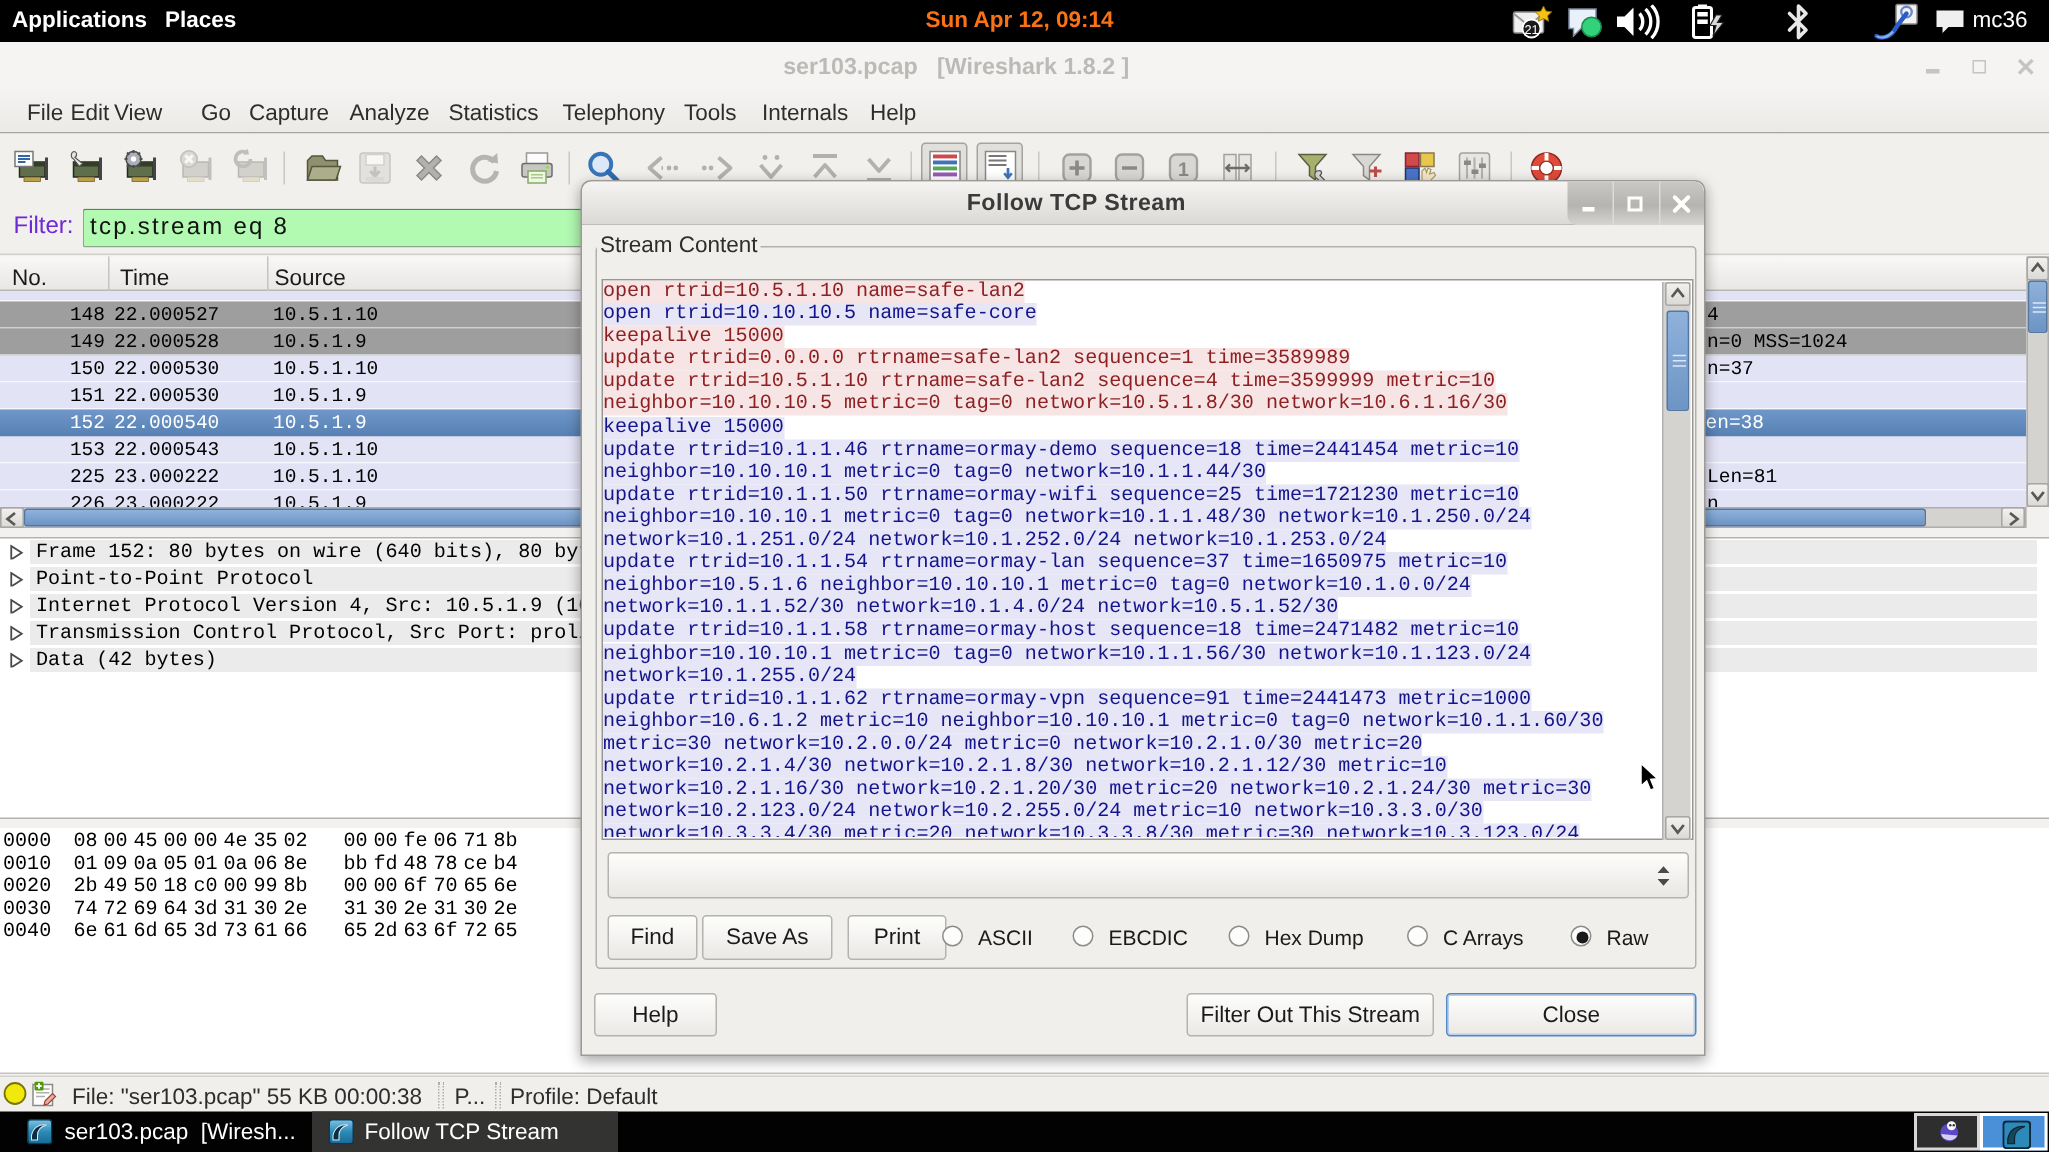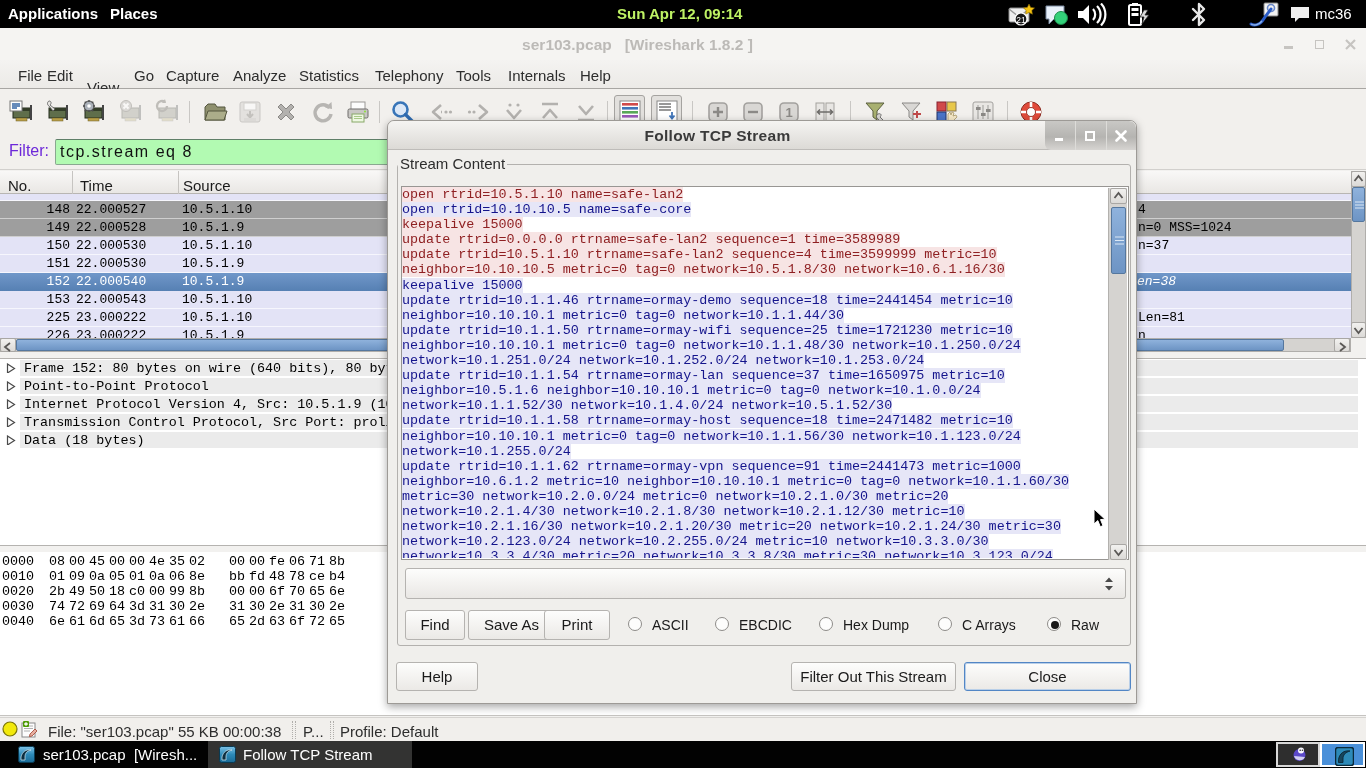--- a/index.html
+++ b/index.html
@@ -4,21 +4,21 @@
 <style>
 * { margin:0; padding:0; box-sizing:border-box; }
 html,body { width:1366px; height:768px; overflow:hidden; background:#f2f1ef;
   font-family:"Liberation Sans", sans-serif; }
 #screen { position:absolute; top:0; left:0; width:1366px; height:768px; }
 .abs { position:absolute; }
 
 
 #toppanel { position:absolute; top:0; left:0; width:1366px; height:28px; background:#000; color:#fff; }
 #toppanel .mitem { position:absolute; top:0; height:28px; line-height:28px; font-size:15px; font-weight:bold; }
-#clock { position:absolute; top:0; left:617px; width:140px; height:28px; line-height:28px; font-size:15px; font-weight:bold; color:#bef264; }
+#clock { position:absolute; top:0; left:617px; width:140px; height:28px; line-height:28px; font-size:15px; font-weight:bold; color:#f97316; }
 
 
 #titlebar { position:absolute; top:28px; left:0; width:1366px; height:32px; background:#f5f4f2; }
 #wintitle { position:absolute; top:36px; left:0; width:1275px; text-align:center; font-size:15.5px; font-weight:bold; color:#bcbab7; }
 #menubar { position:absolute; top:60px; left:0; width:1366px; height:29px;
   background:linear-gradient(#f4f3f1,#eceae7); border-bottom:1px solid #a8a6a3; }
 .menu { position:absolute; top:2px; height:28px; line-height:28px; font-size:15px; color:#2d2d2d; }
 #toolbar { position:absolute; top:89px; left:0; width:1366px; height:45px; background:#f2f0ed; }
 .tbi { position:absolute; top:10px; width:26px; height:26px; }
 .tbsep { position:absolute; top:12px; width:1px; height:22px; background:#c9c7c4; }
@@ -152,21 +152,21 @@
 <div id="wintitle">ser103.pcap&nbsp;&nbsp;&nbsp;[Wireshark 1.8.2 ]</div>
 
 <div class="abs" style="left:1284px; top:46px; width:9px; height:2.5px; background:#c6c4c1;"></div>
 <div class="abs" style="left:1315px; top:40px; width:9px; height:9px; border:1.8px solid #c6c4c1;"></div>
 <svg class="abs" style="left:1345px; top:39px;" width="11" height="11" viewBox="0 0 11 11">
       <path d="M1 1 L10 10 M10 1 L1 10" stroke="#c6c4c1" stroke-width="2.2"></path>
     </svg>
 <div id="menubar">
   <div class="menu" style="left:18px;">File</div>
   <div class="menu" style="left:47px;">Edit</div>
-  <div class="menu" style="left:87px;margin-top:12px;">View</div>
+  <div class="menu" style="left:76px;">View</div>
   <div class="menu" style="left:134px;">Go</div>
   <div class="menu" style="left:166px;">Capture</div>
   <div class="menu" style="left:233px;">Analyze</div>
   <div class="menu" style="left:299px;">Statistics</div>
   <div class="menu" style="left:375px;">Telephony</div>
   <div class="menu" style="left:456px;">Tools</div>
   <div class="menu" style="left:508px;">Internals</div>
   <div class="menu" style="left:580px;">Help</div>
 </div>
 <div id="toolbar">
@@ -374,21 +374,21 @@
       </div>
   <div class="prow l" style="top:61px;">
         <span class="no">151</span>
         <span class="tm">22.000530</span>
         <span class="src">10.5.1.9</span>
       </div>
   <div class="prow sel" style="top:79px;">
         <span class="no">152</span>
         <span class="tm">22.000540</span>
         <span class="src">10.5.1.9</span>
-        <span class="frag" style="left:1137px;font-style:italic;">en=38</span>
+        <span class="frag" style="left:1137px;">en=38</span>
       </div>
   <div class="prow l" style="top:97px;">
         <span class="no">153</span>
         <span class="tm">22.000543</span>
         <span class="src">10.5.1.10</span>
       </div>
   <div class="prow l" style="top:115px;">
         <span class="no">225</span>
         <span class="tm">23.000222</span>
         <span class="src">10.5.1.10</span>
@@ -446,21 +446,21 @@
   <svg class="dtri" style="top:58px;" width="10" height="11">
         <path d="M1.5 1 L8.5 5.5 L1.5 10 Z" fill="#fdfdfd" stroke="#4a4a4a" stroke-width="1.2"></path>
       </svg>
   <svg class="dtri" style="top:76px;" width="10" height="11">
         <path d="M1.5 1 L8.5 5.5 L1.5 10 Z" fill="#fdfdfd" stroke="#4a4a4a" stroke-width="1.2"></path>
       </svg>
   <div class="dtext" style="top:1px;">Frame 152: 80 bytes on wire (640 bits), 80 bytes captured (640 bits)</div>
   <div class="dtext" style="top:19px;">Point-to-Point Protocol</div>
   <div class="dtext" style="top:37px;">Internet Protocol Version 4, Src: 10.5.1.9 (10.5.1.9), Dst: 10.5.1.10 (10.5.1.10)</div>
   <div class="dtext" style="top:55px;">Transmission Control Protocol, Src Port: prolink (1678), Dst Port: 36283 (36283), Seq: 1</div>
-  <div class="dtext" style="top:73px;">Data (18 bytes)</div>
+  <div class="dtext" style="top:73px;">Data (42 bytes)</div>
 </div>
 
 <div id="hexpane">
   <div class="hrow" style="top:2px;"><span class="hoff">0000</span><span class="hb">08</span><span class="hb">00</span><span class="hb">45</span><span class="hb">00</span><span class="hb">00</span><span class="hb">4e</span><span class="hb">35</span><span class="hb">02</span><span class="hgap"></span><span class="hb">00</span><span class="hb">00</span><span class="hb">fe</span><span class="hb">06</span><span class="hb">71</span><span class="hb">8b</span></div>
   <div class="hrow" style="top:17px;"><span class="hoff">0010</span><span class="hb">01</span><span class="hb">09</span><span class="hb">0a</span><span class="hb">05</span><span class="hb">01</span><span class="hb">0a</span><span class="hb">06</span><span class="hb">8e</span><span class="hgap"></span><span class="hb">bb</span><span class="hb">fd</span><span class="hb">48</span><span class="hb">78</span><span class="hb">ce</span><span class="hb">b4</span></div>
   <div class="hrow" style="top:32px;"><span class="hoff">0020</span><span class="hb">2b</span><span class="hb">49</span><span class="hb">50</span><span class="hb">18</span><span class="hb">c0</span><span class="hb">00</span><span class="hb">99</span><span class="hb">8b</span><span class="hgap"></span><span class="hb">00</span><span class="hb">00</span><span class="hb">6f</span><span class="hb">70</span><span class="hb">65</span><span class="hb">6e</span></div>
   <div class="hrow" style="top:47px;"><span class="hoff">0030</span><span class="hb">74</span><span class="hb">72</span><span class="hb">69</span><span class="hb">64</span><span class="hb">3d</span><span class="hb">31</span><span class="hb">30</span><span class="hb">2e</span><span class="hgap"></span><span class="hb">31</span><span class="hb">30</span><span class="hb">2e</span><span class="hb">31</span><span class="hb">30</span><span class="hb">2e</span></div>
   <div class="hrow" style="top:62px;"><span class="hoff">0040</span><span class="hb">6e</span><span class="hb">61</span><span class="hb">6d</span><span class="hb">65</span><span class="hb">3d</span><span class="hb">73</span><span class="hb">61</span><span class="hb">66</span><span class="hgap"></span><span class="hb">65</span><span class="hb">2d</span><span class="hb">63</span><span class="hb">6f</span><span class="hb">72</span><span class="hb">65</span></div>
 </div>
 
@@ -580,21 +580,21 @@
   </div>
 
   <div id="combo">
     <svg class="abs" style="right:10px; top:7px;" width="12" height="16" viewBox="0 0 12 16">
           <path d="M2 6 L6 1.5 L10 6 Z M2 10 L6 14.5 L10 10 Z" fill="#4a4a4a"></path>
         </svg>
   </div>
 
   <div class="gbtn" style="left:17px; top:489px; width:60px; height:30px; line-height:28px;">Find</div>
   <div class="gbtn" style="left:80px; top:489px; width:87px; height:30px; line-height:28px;">Save As</div>
-  <div class="gbtn" style="left:156px; top:489px; width:66px; height:30px; line-height:28px;">Print</div>
+  <div class="gbtn" style="left:177px; top:489px; width:66px; height:30px; line-height:28px;">Print</div>
 
   <div class="radio" style="left:240px; top:496px;"></div>
       <div class="radiolabel" style="left:264px; top:496px;">ASCII</div>
   <div class="radio" style="left:327px; top:496px;"></div>
       <div class="radiolabel" style="left:351px; top:496px;">EBCDIC</div>
   <div class="radio" style="left:431px; top:496px;"></div>
       <div class="radiolabel" style="left:455px; top:496px;">Hex Dump</div>
   <div class="radio" style="left:550px; top:496px;"></div>
       <div class="radiolabel" style="left:574px; top:496px;">C Arrays</div>
   <div class="radio" style="left:659px; top:496px;">

